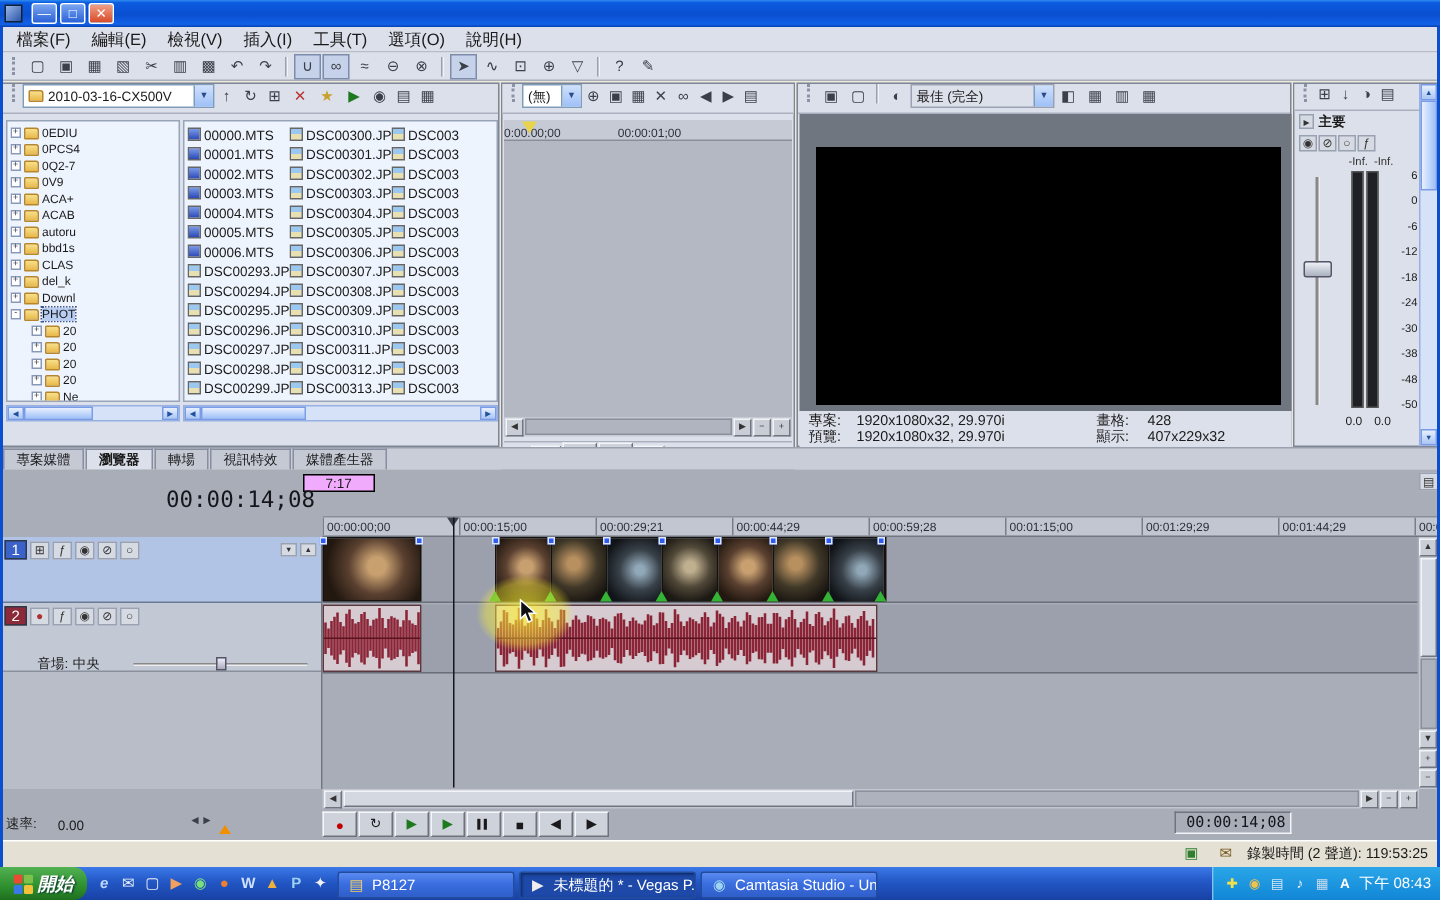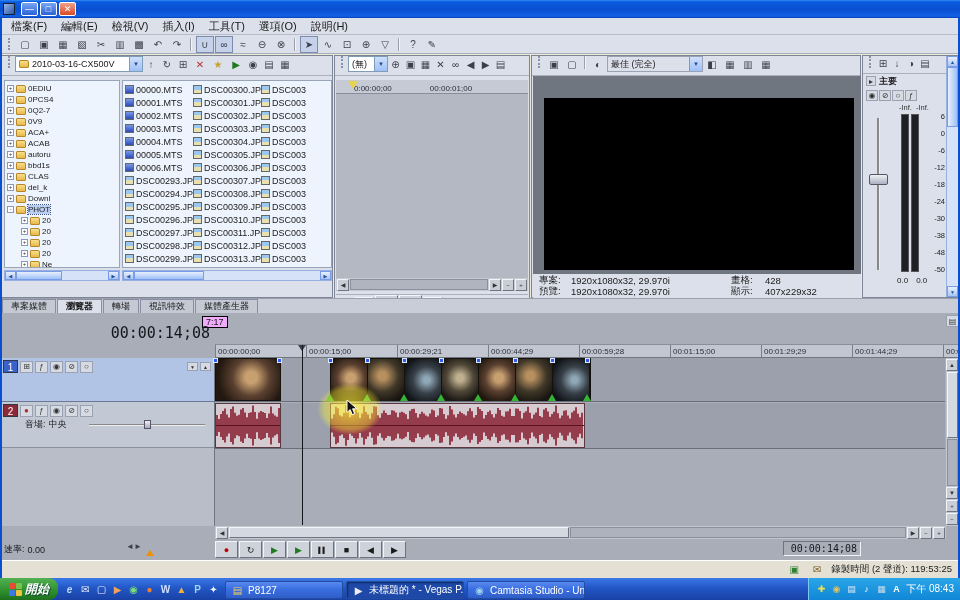--- a/index.html
+++ b/index.html
@@ -408,21 +408,21 @@
   <div class="panel-toolbar">
     <span class="grip"></span>
     <div class="dropdown" style="width:40px">
       <span>(無)</span>
       <span class="dd-btn">▼</span>
     </div>
     <span style="display:contents"><span class="icon-btn" style="width:15px">⊕</span><span class="icon-btn" style="width:15px">▣</span><span class="icon-btn" style="width:15px">▦</span><span class="icon-btn" style="width:15px">✕</span><span class="icon-btn" style="width:15px">∞</span><span class="icon-btn" style="width:15px">◀</span><span class="icon-btn" style="width:15px">▶</span><span class="icon-btn" style="width:15px">▤</span></span>
   </div>
   <div class="abs" style="left:1px;top:24px;width:192px;height:14px;background:#c6cad4;border-bottom:1px solid #888e9a;display:flex;align-items:flex-end;font-size:8px;color:#2a2f3a">
     <span class="abs" style="left:12px;top:1px;width:0;height:0;border-left:5px solid transparent;border-right:5px solid transparent;border-top:8px solid #e8d44c"></span>
-    <span style="margin-left:18px">0:00:00;00</span>
+    <span style="">0:00:00;00</span>
     <span style="margin-left:38px">00:00:01;00</span>
   </div>
   <div class="abs tl-track" style="left:1px;top:38px;width:192px;height:184px"></div>
   <div class="abs flex" style="left:1px;top:222px;width:192px;height:13px;background:#c6cad4;gap:1px;padding:0 1px">
     <span class="tl-btn">◀</span>
     <span style="flex:1;height:11px;background:#b0b4be;border:1px solid #8a909c"></span>
     <span class="tl-btn">▶</span>
     <span class="tl-btn">−</span>
     <span class="tl-btn">+</span>
   </div>
@@ -514,21 +514,21 @@
     <span class="xp-arrow" style="width:100%;height:11px">▼</span>
   </div>
 </div>
 
 <div class="abs flex" style="left:0;top:298px;width:960px;height:15px;background:#c9cdd8;border-top:1px solid #9aa0ae;padding-left:2px">
   <span style="display:contents"><span class="tab">專案媒體</span><span class="tab active">瀏覽器</span><span class="tab">轉場</span><span class="tab">視訊特效</span><span class="tab">媒體產生器</span></span>
 </div>
 
 <div class="abs" style="left:0;top:313px;width:960px;height:247px;background:#a8adb8;overflow:hidden">
 
-  <div class="abs" style="left:202px;top:3px;background:#f0abfc;border:1px solid #000;font-size:9px;padding:0 3px">7:17</div>
+  <div class="abs" style="left:202px;top:3px;background:#f0abfc;border:1px solid #000;font-size:9px;padding:0 14px">7:17</div>
   <div class="abs mono" style="left:104px;top:11px;width:106px;font-size:15px;text-align:right;color:#14161c">00:00:14;08</div>
   <span class="abs mini-ic" style="right:1px;top:2px">▤</span>
 
   <div class="abs flex" style="left:215px;top:31px;width:745px;height:14px;background:#c2c6d0;border-top:1px solid #888e9a;border-bottom:1px solid #70767f;overflow:hidden">
 
   <span class="ruler-cell">00:00:00;00</span>
       <span class="ruler-cell">00:00:15;00</span>
       <span class="ruler-cell">00:00:29;21</span>
       <span class="ruler-cell">00:00:44;29</span>
       <span class="ruler-cell">00:00:59;28</span>
@@ -546,21 +546,21 @@
         <span style="display:contents"><span class="mini-ic">⊞</span><span class="mini-ic">ƒ</span><span class="mini-ic">◉</span><span class="mini-ic">⊘</span><span class="mini-ic">○</span></span>
         <span class="mini-ic" style="margin-left:auto;width:11px;height:9px;font-size:5px">▼</span>
         <span class="mini-ic" style="width:11px;height:9px;font-size:5px">▲</span>
       </div>
     </div>
     <div style="height:46px;background:#c2c8d4;border-bottom:1px solid #8a909c;padding:2px 3px">
       <div class="flex" style="gap:2px">
         <span class="track-num" style="background:#8c2a3a">2</span>
         <span style="display:contents"><span class="mini-ic" style="color:#b03030">●</span><span class="mini-ic">ƒ</span><span class="mini-ic">◉</span><span class="mini-ic">⊘</span><span class="mini-ic">○</span></span>
       </div>
-      <div class="flex" style="margin-top:1px;font-size:9px">
+      <div class="flex" style="margin-top:19px;font-size:9px">
         <span style="margin-left:22px">音場:</span>
         <span style="margin-left:3px;width:34px">中央</span>
         <span class="slider">
             <span class="groove"></span>
             <span class="thumb" style="left:48%"></span>
           </span>
       </div>
     </div>
   </div>
 
@@ -617,21 +617,21 @@
   </div>
   <div class="abs" style="right:1px;top:45px;width:13px;height:168px;background:#c2c6d0;display:flex;flex-direction:column;gap:1px;padding:1px 0">
     <span class="tl-btn">▲</span>
     <span style="width:11px;height:66px;background:#d4d8e0;border:1px solid;border-color:#f2f4f8 #70747e #70747e #f2f4f8;margin:0 auto"></span>
     <span style="flex:1;width:11px;background:#aeb2bc;border:1px solid #8a909c;margin:0 auto"></span>
     <span class="tl-btn">▼</span>
     <span class="tl-btn">+</span>
     <span class="tl-btn">−</span>
   </div>
 
-  <div class="abs flex" style="left:4px;top:230px;font-size:9px;gap:3px">
+  <div class="abs flex" style="left:4px;top:230px;font-size:9px;gap:14px">
     <span>速率:</span>
     <span>0.00</span>
   </div>
   <span class="abs" style="left:126px;top:229px;font-size:8px;color:#3a3f4a">◄►</span>
   <span class="abs" style="left:146px;top:237px;width:0;height:0;border-left:4px solid transparent;border-right:4px solid transparent;border-bottom:6px solid #f09000"></span>
 
   <div class="abs flex" style="left:215px;top:227px;height:19px">
 
   <span class="t-btn" style="color:#c00000">●</span>
       <span class="t-btn">↻</span>

